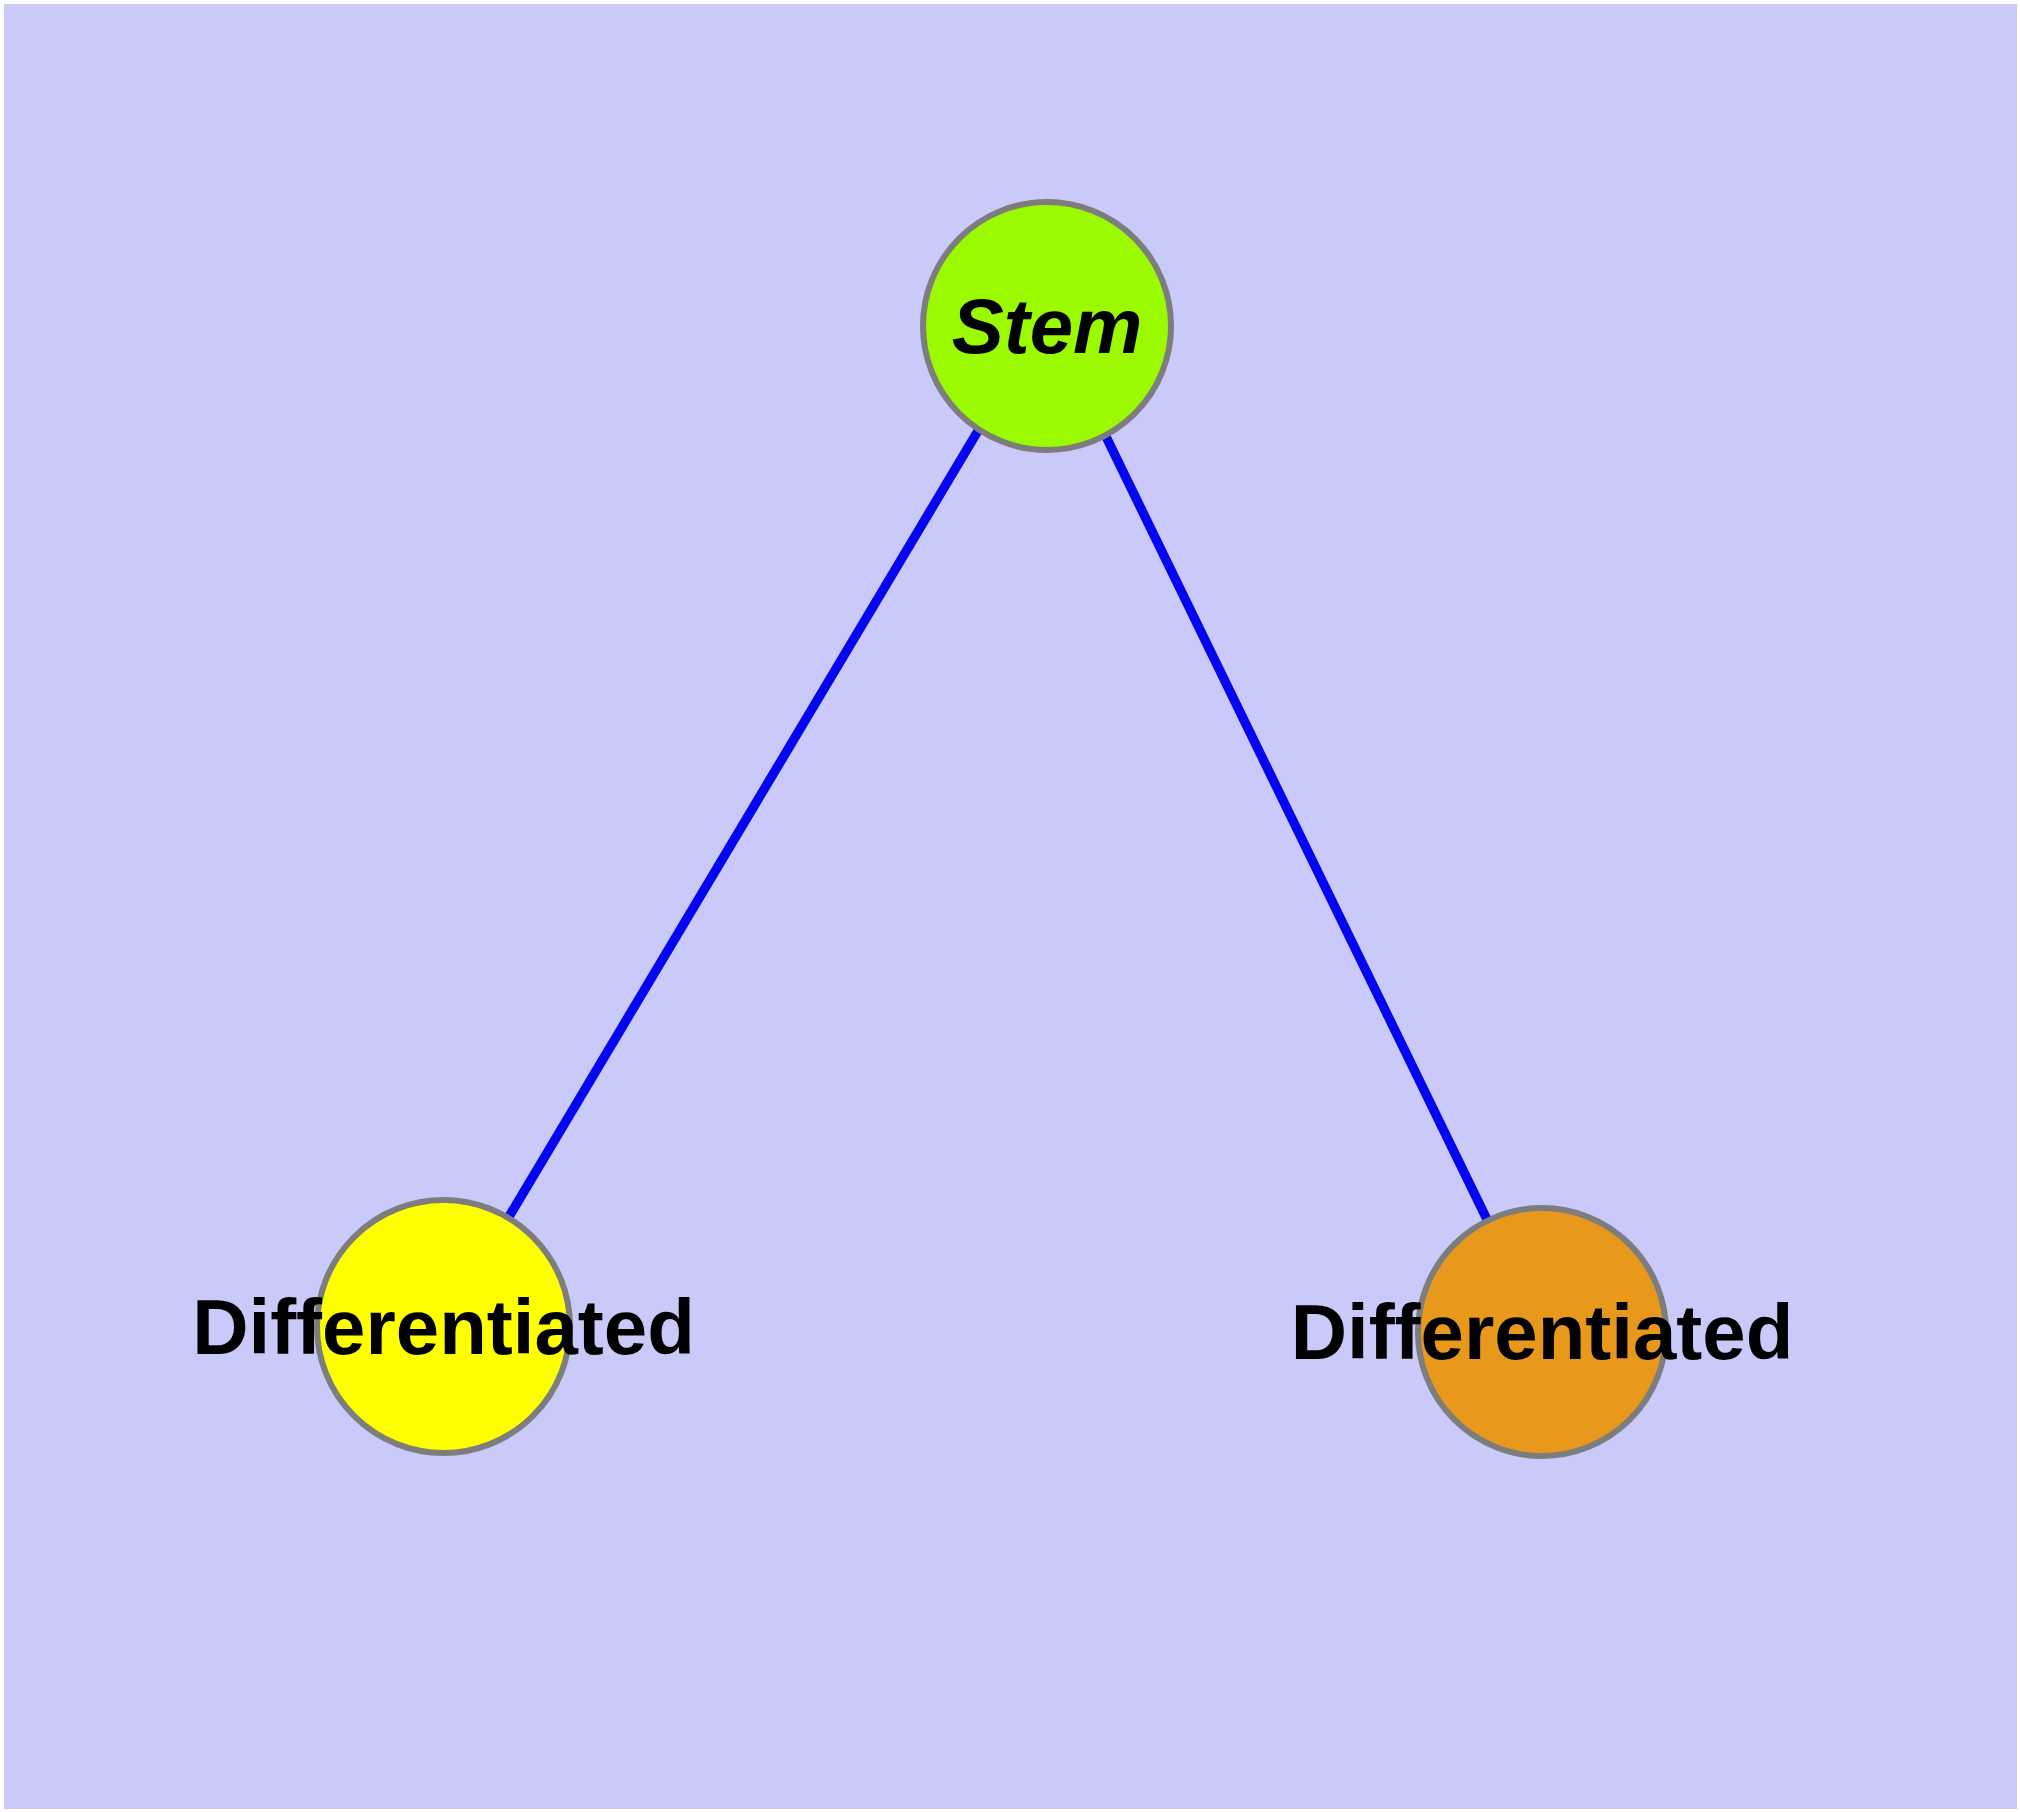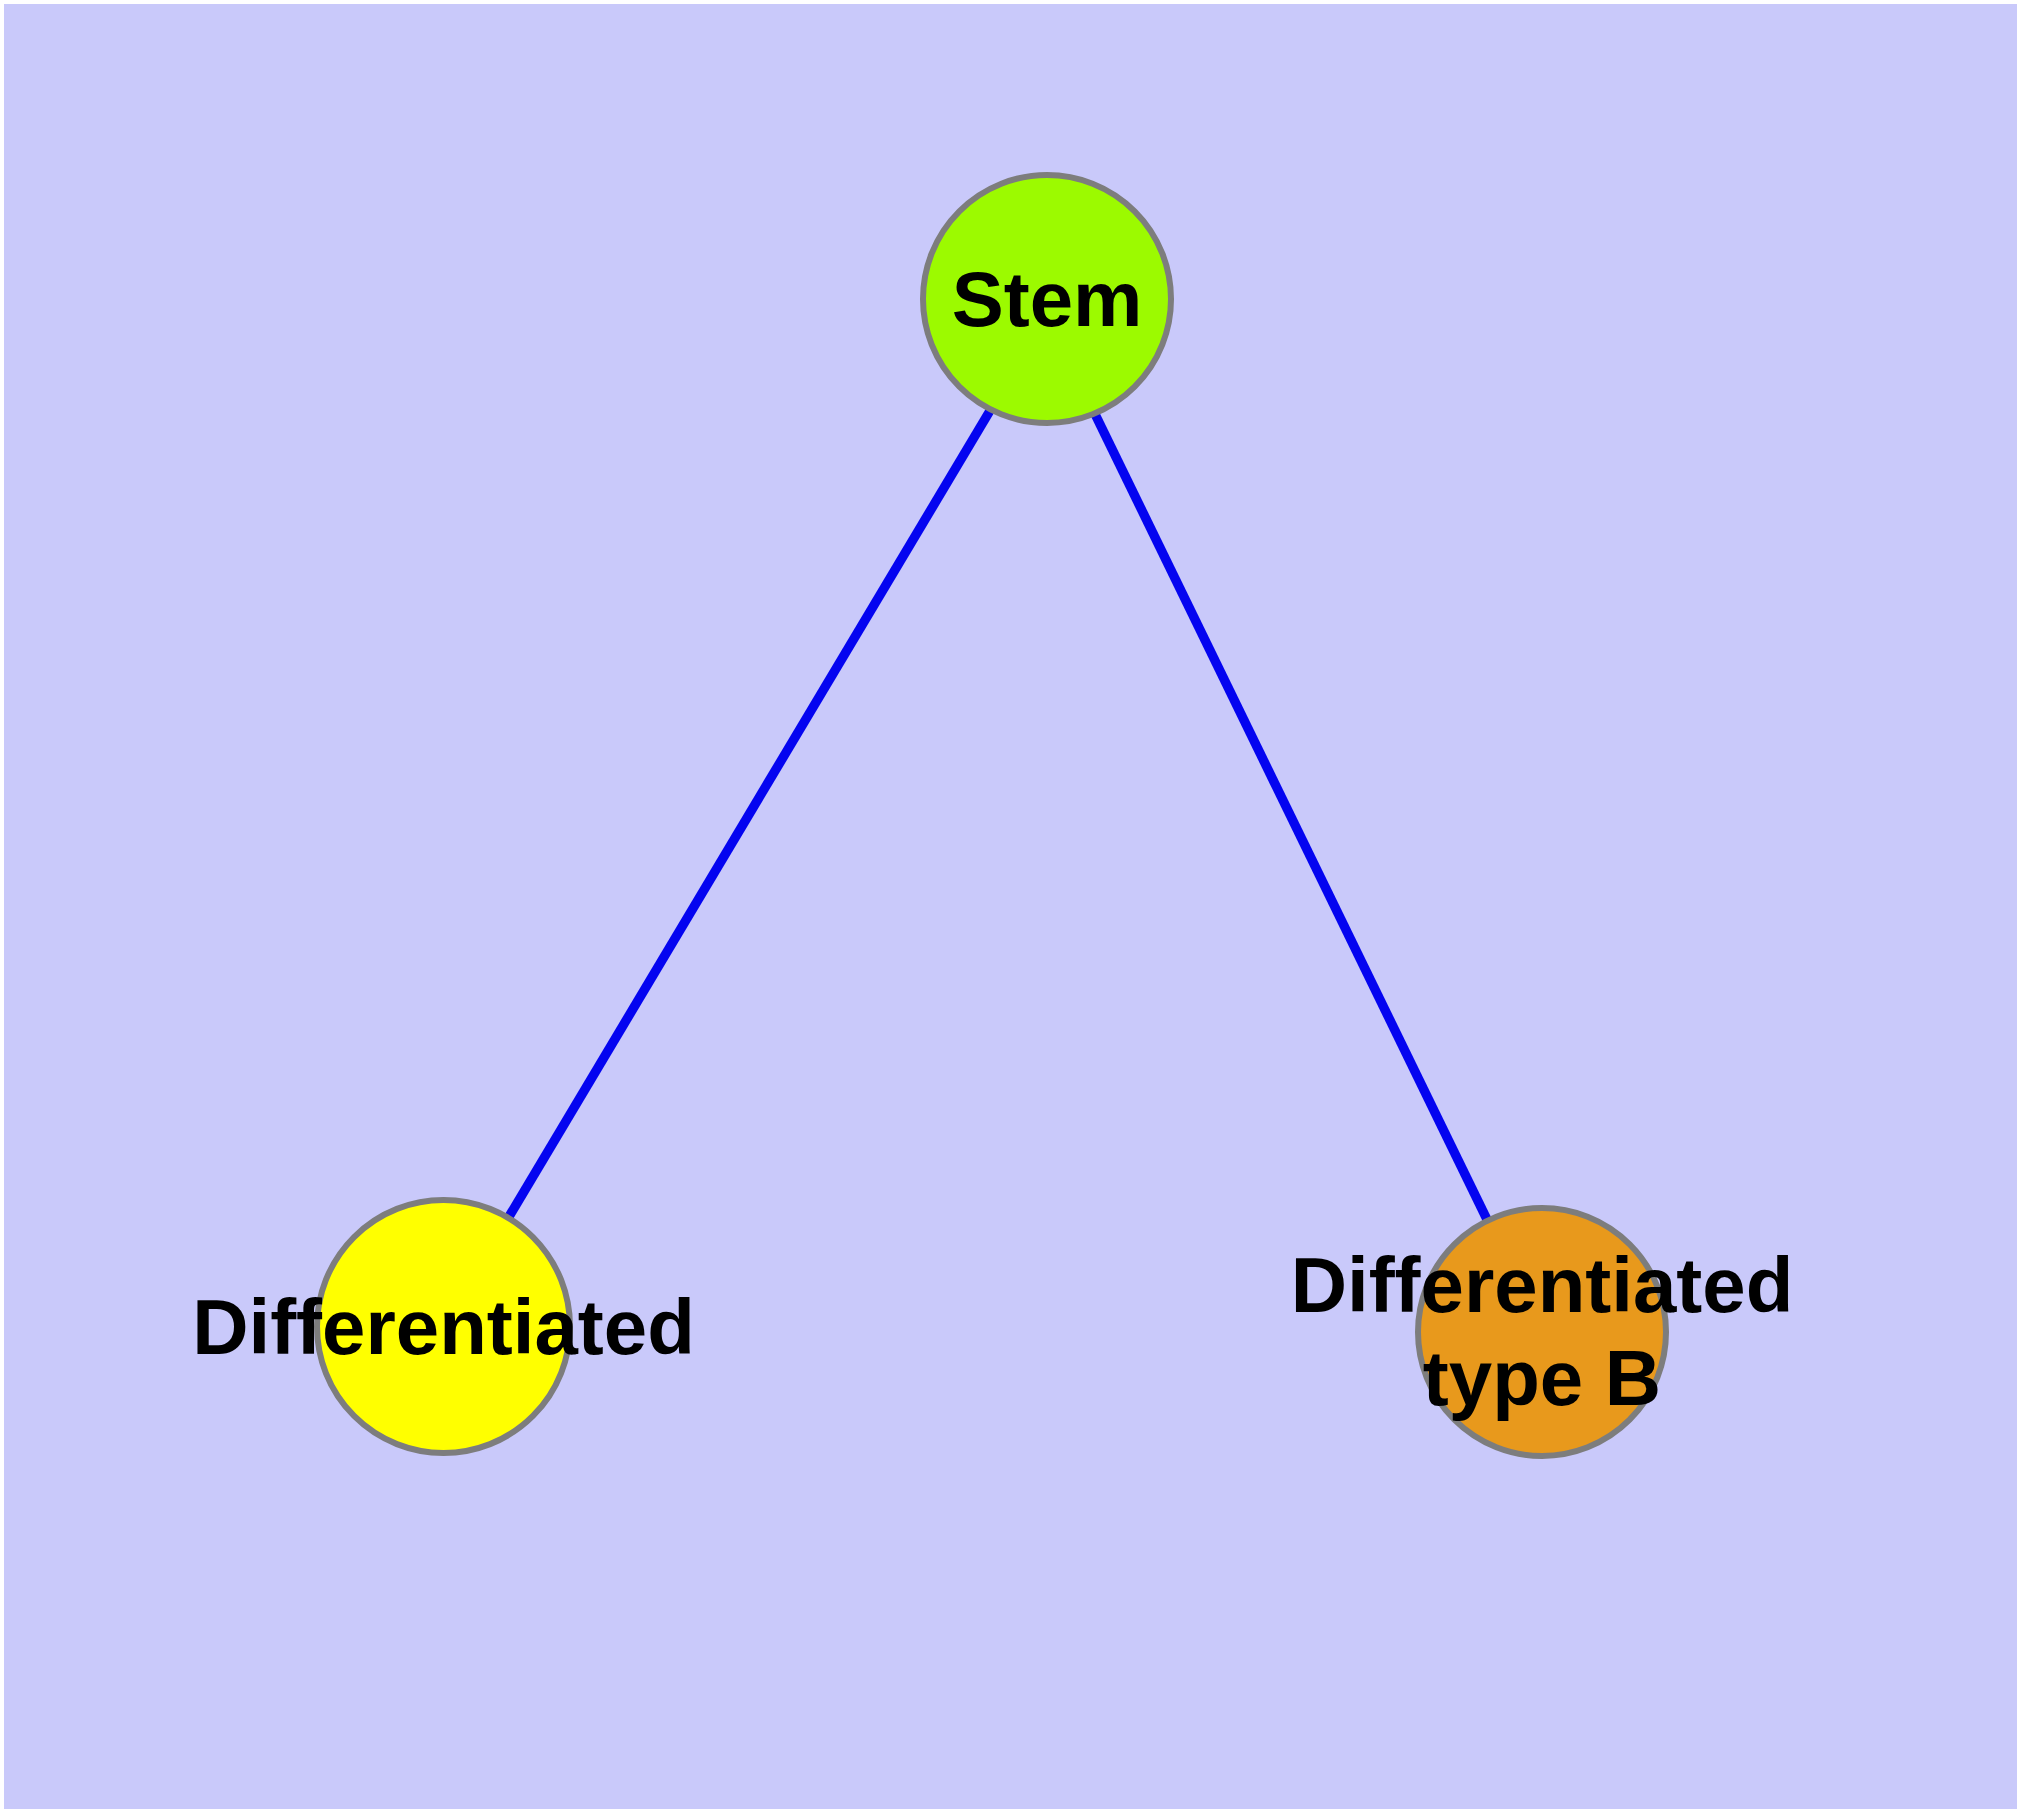--- a/index.html
+++ b/index.html
@@ -30,21 +30,21 @@
     position: absolute;
     left: 50%; top: 50%;
     transform: translate(-50%, -50%);
     text-align: center;
     color: #000000;
     font-weight: bold;
     font-size: 78px;
     line-height: 93px;
     white-space: nowrap;
   }
-  .node-stem { left: 920px; top: 172px; width: 254px; height: 254px; }
+  .node-stem { left: 920px; top: 199px; width: 254px; height: 254px; font-style: italic; }
   .node-a    { left: 314px;  top: 1197px; width: 259px; height: 259px; }
   .node-b    { left: 1415px; top: 1205px; width: 254px; height: 254px; }
 </style>
 </head>
 <body>
 
 <div class="stage">
 
   <div class="bg" style="background: rgb(201, 201, 250);"></div>
 
@@ -61,18 +61,17 @@
 
   <div class="node node-a" style="background: rgb(255, 255, 0);">
     <div class="node-label">
       <div>Differentiated</div>
     </div>
   </div>
 
   <div class="node node-b" style="background: rgb(232, 153, 28);">
     <div class="node-label">
       <div>Differentiated</div>
-      <div>type B</div>
     </div>
   </div>
 
 </div>
 
 
 </body></html>

